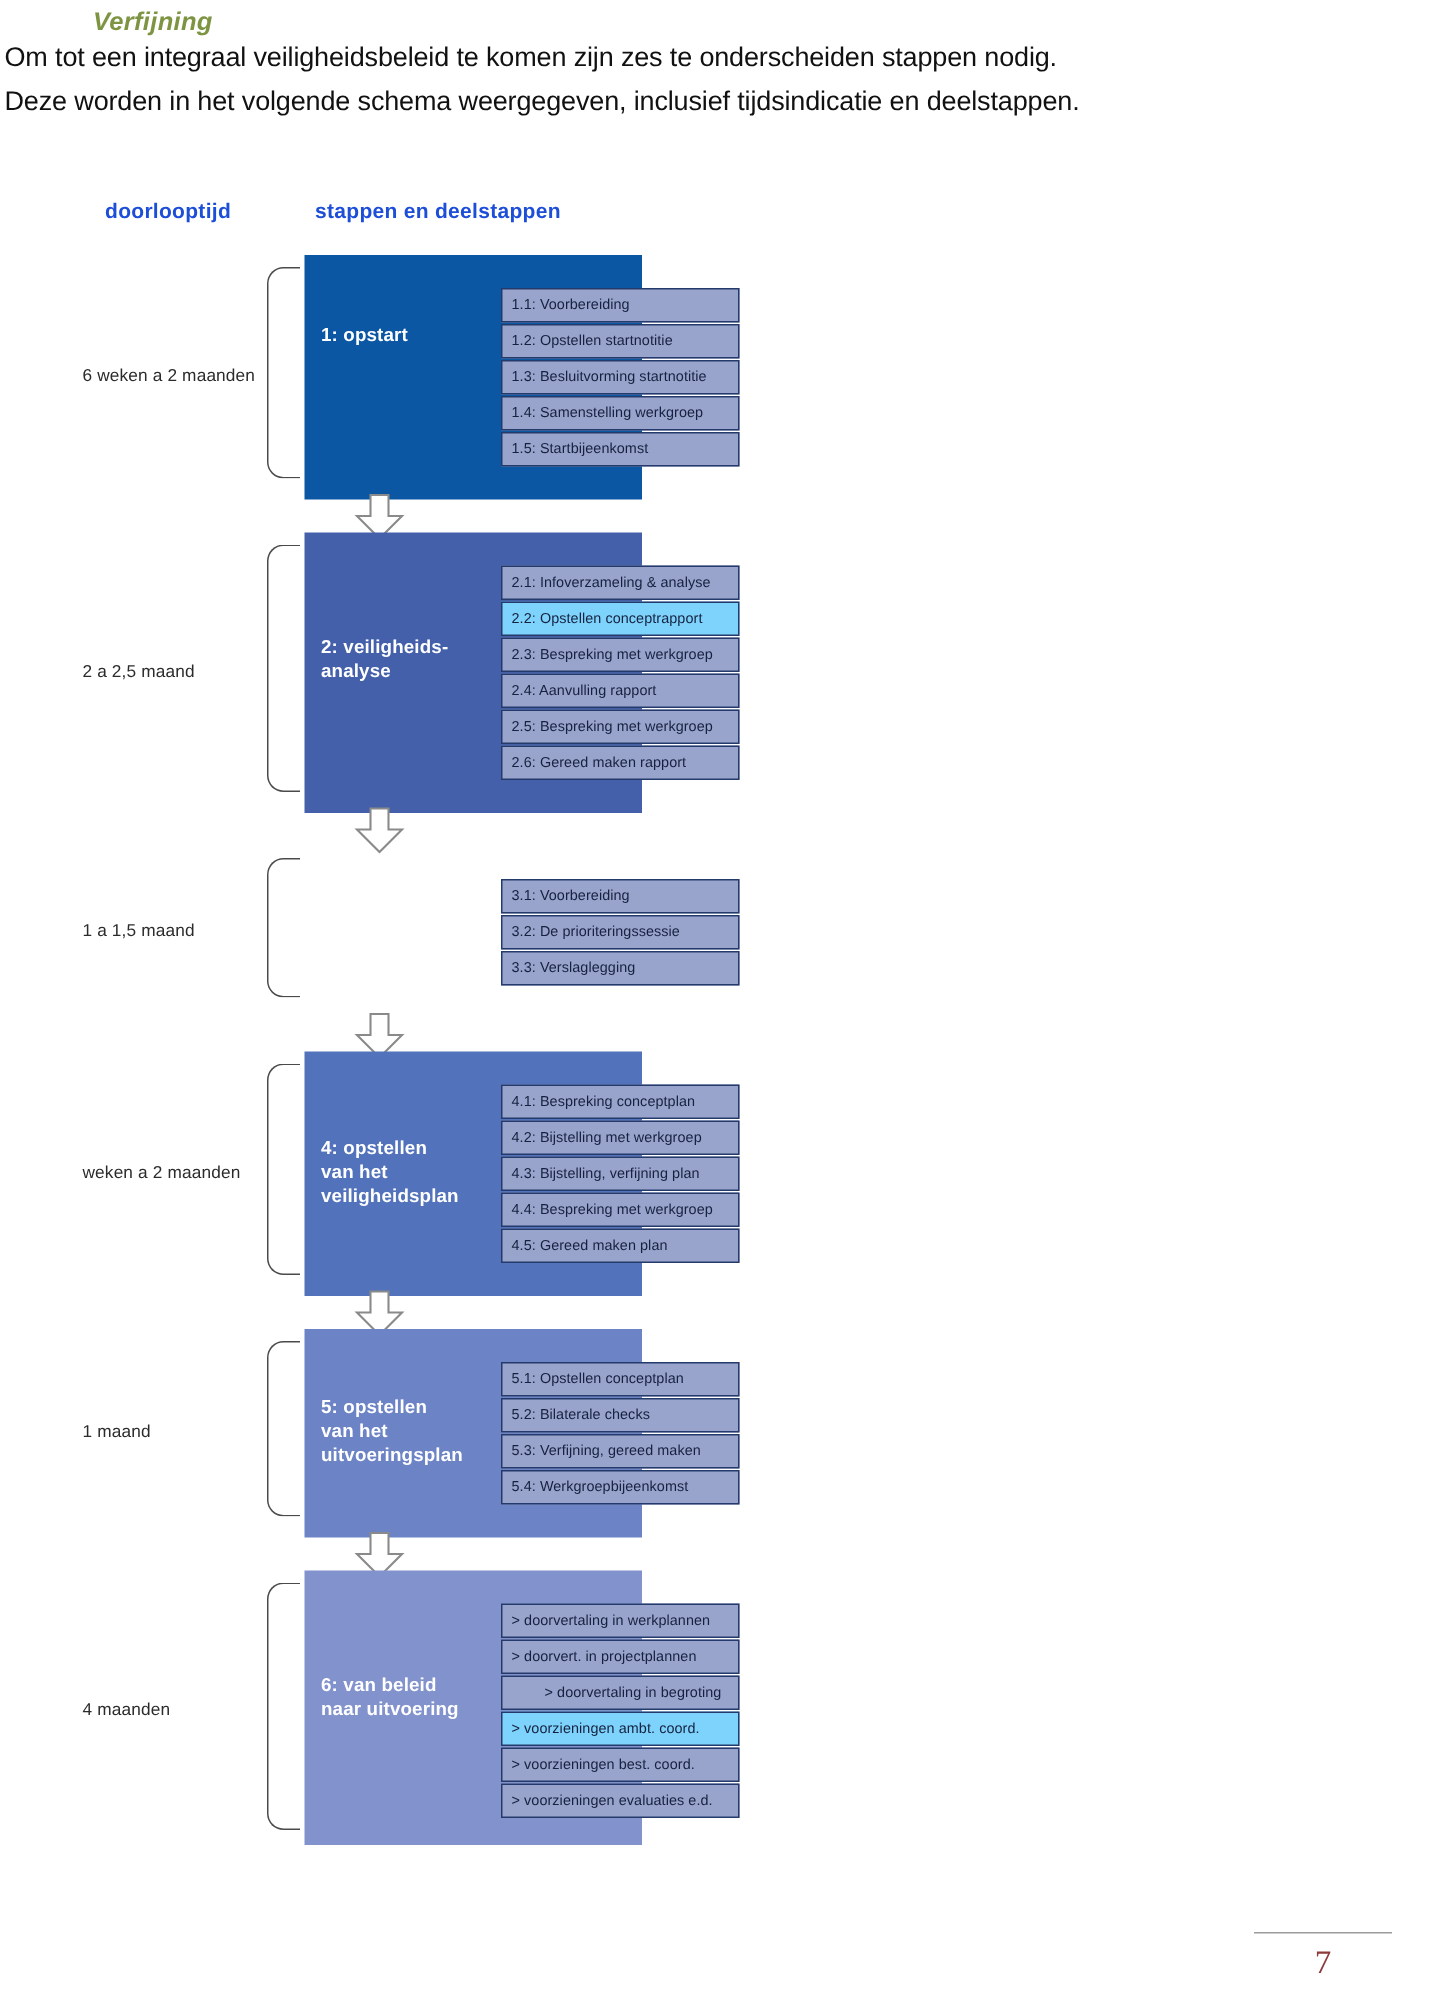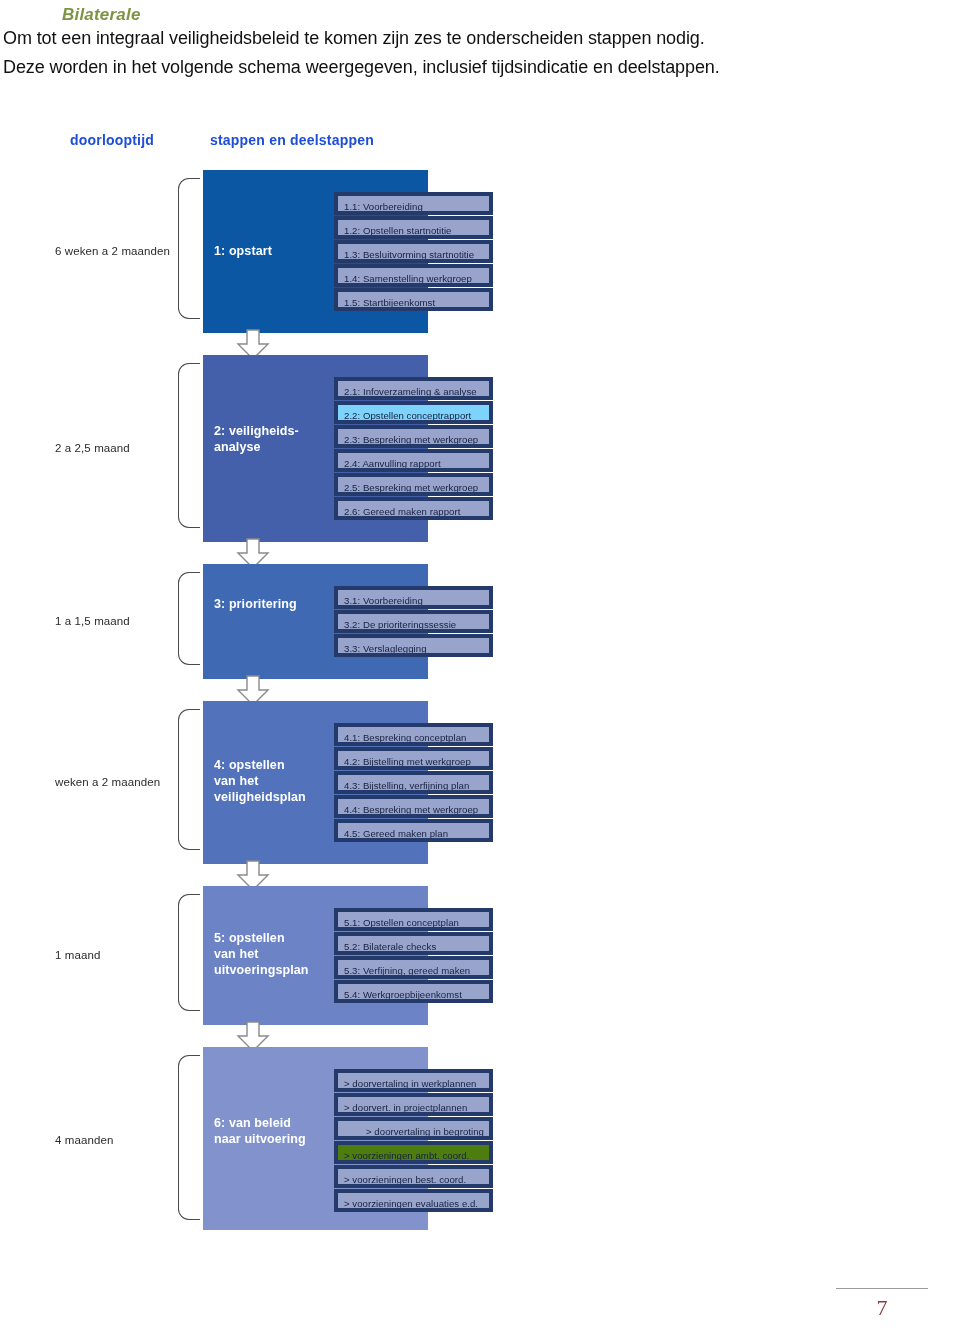--- a/index.html
+++ b/index.html
@@ -95,21 +95,21 @@
   
   .substeps {
     position: absolute;
     left: 334px;
     width: 159px;
   }
   .substep {
     height: 23px;
     line-height: 21px;
     background: #99a4cd;
-    border: 4px solid #7f1d1d;
+    border: 1px solid #7f1d1d;
     margin-bottom: 1px;
     padding-left: 6px;
     font-size: 9.6px;
     color: #16213f;
     white-space: nowrap;
     overflow: hidden;
     letter-spacing: 0.05px;
   }
   .substep:last-child { margin-bottom: 0; }
 
@@ -137,34 +137,34 @@
     text-align: center;
     font-family: "Liberation Serif", serif;
     font-size: 22px;
     color: #8d3a3a;
   }
 </style>
 </head>
 <body>
 
 <div id="intro">
-  <div id="heading-methodiek">Bilaterale</div>
+  <div id="heading-methodiek">Verfijning</div>
   <div class="intro-line" id="intro-line-1">Om tot een integraal veiligheidsbeleid te komen zijn zes te onderscheiden stappen nodig.</div>
   <div class="intro-line" id="intro-line-2">Deze worden in het volgende schema weergegeven, inclusief tijdsindicatie en deelstappen.</div>
 </div>
 
 <div id="diagram">
   <div class="col-header" id="header-doorlooptijd">doorlooptijd</div>
   <div class="col-header" id="header-stappen">stappen en deelstappen</div>
   <div id="stages-container">
       <div class="stage" style="top: 60px; height: 163px;">
         <div class="duration" style="left: 55px; top: 74.5px;">6 weken a 2 maanden</div>
         <div class="bracket" style="top: 8px; height: 141px;"></div>
         <div class="step-block" style="top: 0px; height: 163px; background: rgb(11, 87, 164);">
-          <div class="step-title" style="top: 73px;">1:  opstart</div>
+          <div class="step-title" style="top: 45px;">1:  opstart</div>
         </div>
         <div class="substeps" style="top: 22px;">
           <div class="substep" style="background: rgb(153, 164, 205); border-color: rgb(36, 58, 107);">1.1: Voorbereiding</div>
           <div class="substep" style="background: rgb(153, 164, 205); border-color: rgb(36, 58, 107);">1.2: Opstellen startnotitie</div>
           <div class="substep" style="background: rgb(153, 164, 205); border-color: rgb(36, 58, 107);">1.3: Besluitvorming startnotitie</div>
           <div class="substep" style="background: rgb(153, 164, 205); border-color: rgb(36, 58, 107);">1.4: Samenstelling werkgroep</div>
           <div class="substep" style="background: rgb(153, 164, 205); border-color: rgb(36, 58, 107);">1.5: Startbijeenkomst</div>
         </div>
       </div>
       <div class="arrow" style="top: 219px;">
@@ -189,23 +189,20 @@
         </div>
       </div>
       <div class="arrow" style="top: 428px;">
         <svg width="34" height="32" viewBox="0 0 34 32">
           <polygon points="11,1 23,1 23,15 32,15 17,30 2,15 11,15" fill="#ffffff" stroke="#8a8a8a" stroke-width="1.4"></polygon>
         </svg>
       </div>
       <div class="stage" style="top: 454px; height: 115px;">
         <div class="duration" style="left: 55px; top: 50.5px;">1 a 1,5 maand</div>
         <div class="bracket" style="top: 8px; height: 93px;"></div>
-        <div class="step-block" style="top: 0px; height: 115px; background: rgb(63, 105, 178);">
-          <div class="step-title" style="top: 31.5px;">3:  prioritering</div>
-        </div>
         <div class="substeps" style="top: 22px;">
           <div class="substep" style="background: rgb(153, 164, 205); border-color: rgb(36, 58, 107);">3.1: Voorbereiding</div>
           <div class="substep" style="background: rgb(153, 164, 205); border-color: rgb(36, 58, 107);">3.2: De prioriteringssessie</div>
           <div class="substep" style="background: rgb(153, 164, 205); border-color: rgb(36, 58, 107);">3.3: Verslaglegging</div>
         </div>
       </div>
       <div class="arrow" style="top: 565px;">
         <svg width="34" height="32" viewBox="0 0 34 32">
           <polygon points="11,1 23,1 23,15 32,15 17,30 2,15 11,15" fill="#ffffff" stroke="#8a8a8a" stroke-width="1.4"></polygon>
         </svg>
@@ -255,21 +252,21 @@
         <div class="duration" style="left: 55px; top: 86.5px;">4 maanden</div>
         <div class="bracket" style="top: 8px; height: 165px;"></div>
         <div class="step-block" style="top: 0px; height: 183px; background: rgb(129, 146, 204);">
           <div class="step-title" style="top: 67.5px;">6:  van beleid
      naar uitvoering</div>
         </div>
         <div class="substeps" style="top: 22px;">
           <div class="substep" style="background: rgb(153, 164, 205); border-color: rgb(36, 58, 107);">&gt;  doorvertaling in werkplannen</div>
           <div class="substep" style="background: rgb(153, 164, 205); border-color: rgb(36, 58, 107);">&gt;  doorvert. in projectplannen</div>
           <div class="substep" style="background: rgb(153, 164, 205); border-color: rgb(36, 58, 107); padding-left: 28px;">&gt;  doorvertaling in begroting</div>
-          <div class="substep" style="background: #4d7c0f; border-color: rgb(36, 58, 107); text-decoration: underline;">&gt;  voorzieningen ambt. coord.</div>
+          <div class="substep" style="background: #7dd3fc; border-color: rgb(36, 58, 107);">&gt;  voorzieningen ambt. coord.</div>
           <div class="substep" style="background: rgb(153, 164, 205); border-color: rgb(36, 58, 107);">&gt;  voorzieningen best. coord.</div>
           <div class="substep" style="background: rgb(153, 164, 205); border-color: rgb(36, 58, 107);">&gt;  voorzieningen evaluaties e.d.</div>
         </div>
       </div>
     </div>
 </div>
 
 <div id="footer">
   <div id="footer-rule"></div>
   <div id="page-number">7</div>

